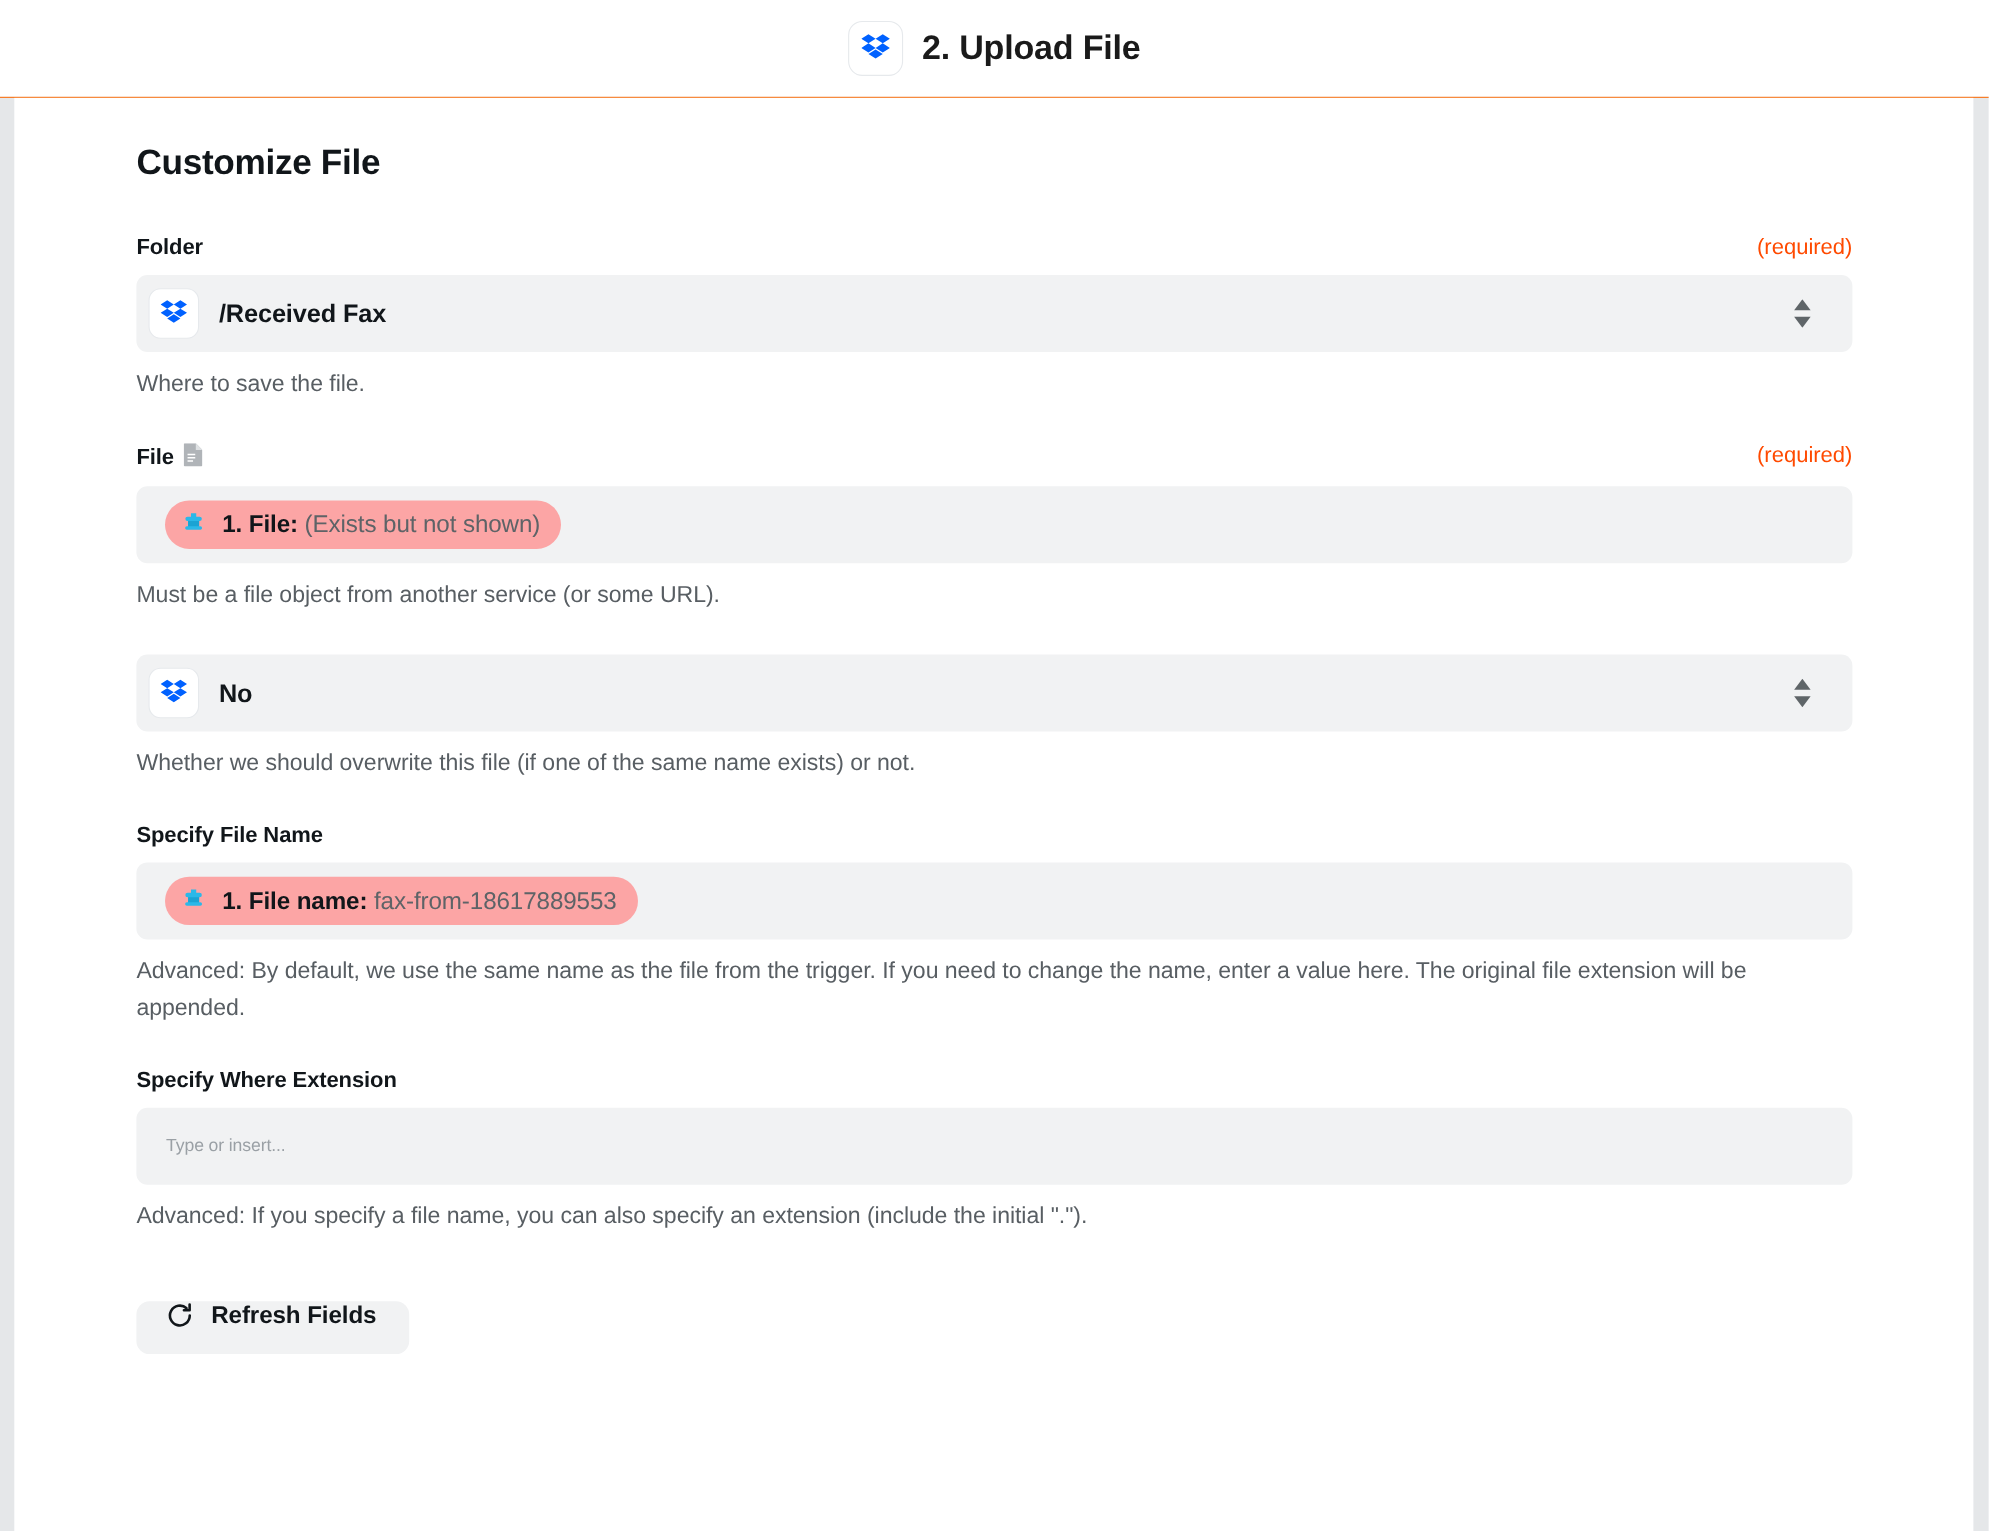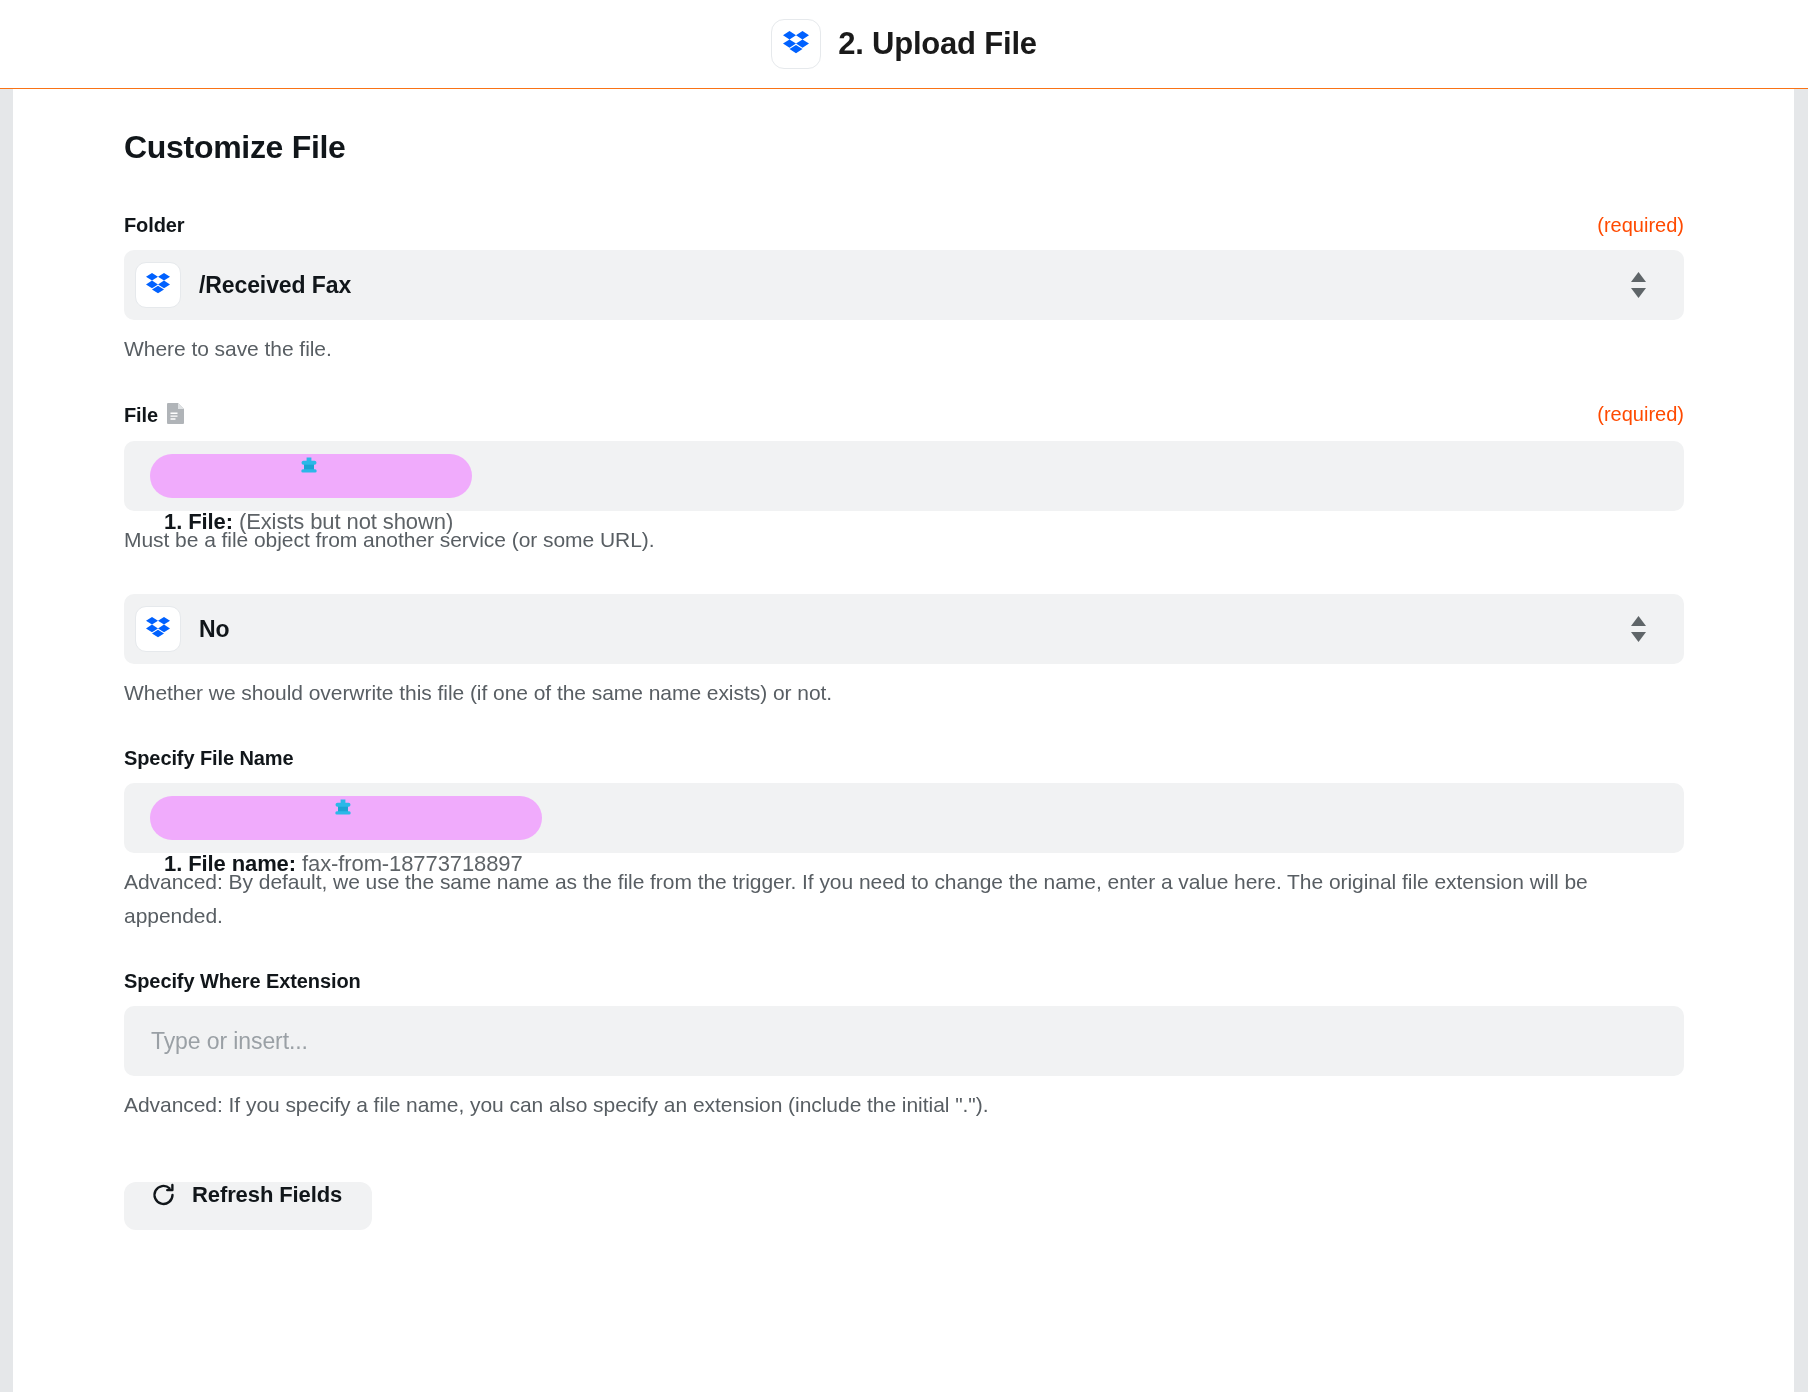--- a/index.html
+++ b/index.html
@@ -168,44 +168,43 @@
     display: flex;
     flex-direction: column;
     align-items: center;
     gap: 4px;
     margin-right: 21px;
   }
 
   
   .control.token-input { padding-left: 26px; }
   .token {
-    background: #f0abfc;
+    background: #fca5a5;
     border-radius: 22px;
     height: 44px;
     display: inline-flex;
     align-items: center;
-    gap: 27px;
+    gap: 14px;
     padding: 0 19px 0 14px;
     box-sizing: border-box;
     max-width: 100%;
-    flex-direction: column;
   }
   .token-icon { flex: 0 0 auto; display: block; }
   .token-text {
     font-size: 22px;
     white-space: nowrap;
     letter-spacing: -0.1px;
   }
   .token-text .tk-key { font-weight: bold; color: #11161a; }
   .token-text .tk-val { color: #5e6367; }
 
   
   .control.text-input { padding-left: 27px; }
   .placeholder {
-    font-size: 23px;
+    font-size: 16px;
     color: #9aa0a5;
     letter-spacing: -0.1px;
   }
 
   
   .help {
     font-size: 21px;
     line-height: 1.62;
     color: #585e63;
     margin: 12px 0 0 0;
@@ -349,21 +348,21 @@
           </div>
         </div>
         <div class="control token-input">
           <span class="token">
             <span class="token-icon">
               <svg width="24" height="24" viewBox="0 0 24 24" aria-hidden="true">
                 <path fill="#2bb8e8" d="M9.6 3.6h4.8v3.1h3.1a2 2 0 0 1 0 4H17v4.6h1.1a1.6 1.6 0 0 1 0 3.2H5.9a1.6 1.6 0 0 1 0-3.2H7v-4.6h-.5a2 2 0 1 1 0-4h3.1z"></path>
                 <path fill="#1ba3d3" d="M7 10.7h10v4.6H7z"></path>
               </svg>
             </span>
-            <span class="token-text"><span class="tk-key">1. File name:</span> <span class="tk-val">fax-from-18773718897</span></span>
+            <span class="token-text"><span class="tk-key">1. File name:</span> <span class="tk-val">fax-from-18617889553</span></span>
           </span>
         </div>
         <p class="help">Advanced: By default, we use the same name as the file from the trigger. If you need to change the name, enter a value here. The original file extension will be appended.</p>
       </div>
       <div class="gap-after-help"></div>
 
       <div class="field">
         <div class="field-label-row">
           <div class="field-label-left">
             <span class="field-label">Specify Where Extension</span>

